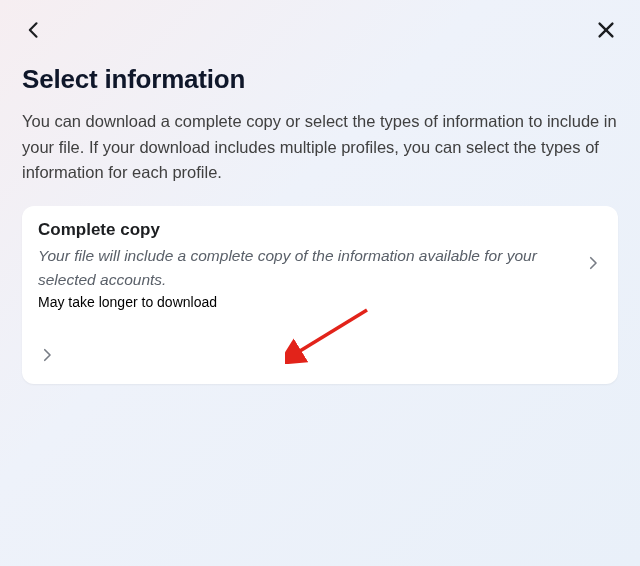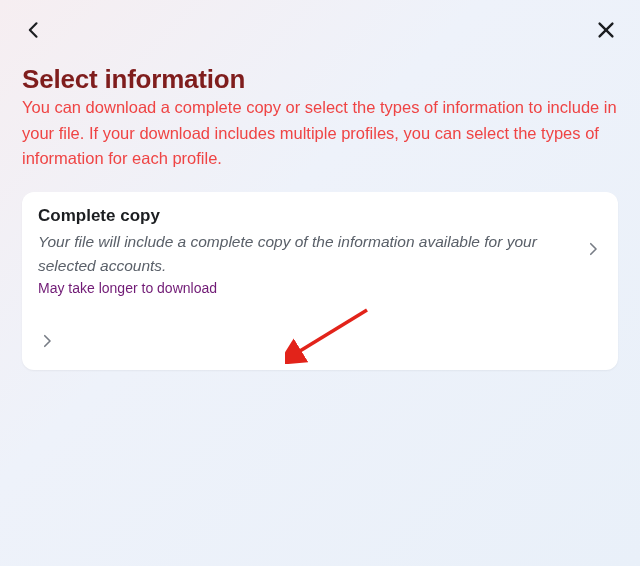--- a/index.html
+++ b/index.html
@@ -23,26 +23,27 @@
     cursor: pointer;
     color: #1c1e21;
   }
   .content {
     padding: 18px 22px 0 22px;
   }
   .title {
     font-size: 26px;
     font-weight: 700;
     letter-spacing: -0.2px;
-    color: #7f1d1d;
+    margin-bottom: 14px;
+    color: #0f172a;
   }
   .subtitle {
     font-size: 16.5px;
     line-height: 1.55;
-    color: #ef4444;
+    color: #404040;
     margin-bottom: 20px;
   }
   .card {
     background: #ffffff;
     border-radius: 12px;
     box-shadow: 0 1px 2px rgba(0,0,0,0.05);
     overflow: hidden;
   }
   .option {
     display: flex;
@@ -63,21 +64,21 @@
     margin-bottom: 4px;
   }
   .option-desc {
     font-size: 15.5px;
     line-height: 1.55;
     color: #5a6069;
     font-style: italic;
   }
   .option-note {
     font-size: 14px;
-    color: #701a75;
+    color: #000000;
     margin-top: 2px;
   }
   .chevron {
     color: #777c85;
     flex-shrink: 0;
   }
   .arrow-overlay {
     position: absolute;
     left: 285px;
     top: 304px;

